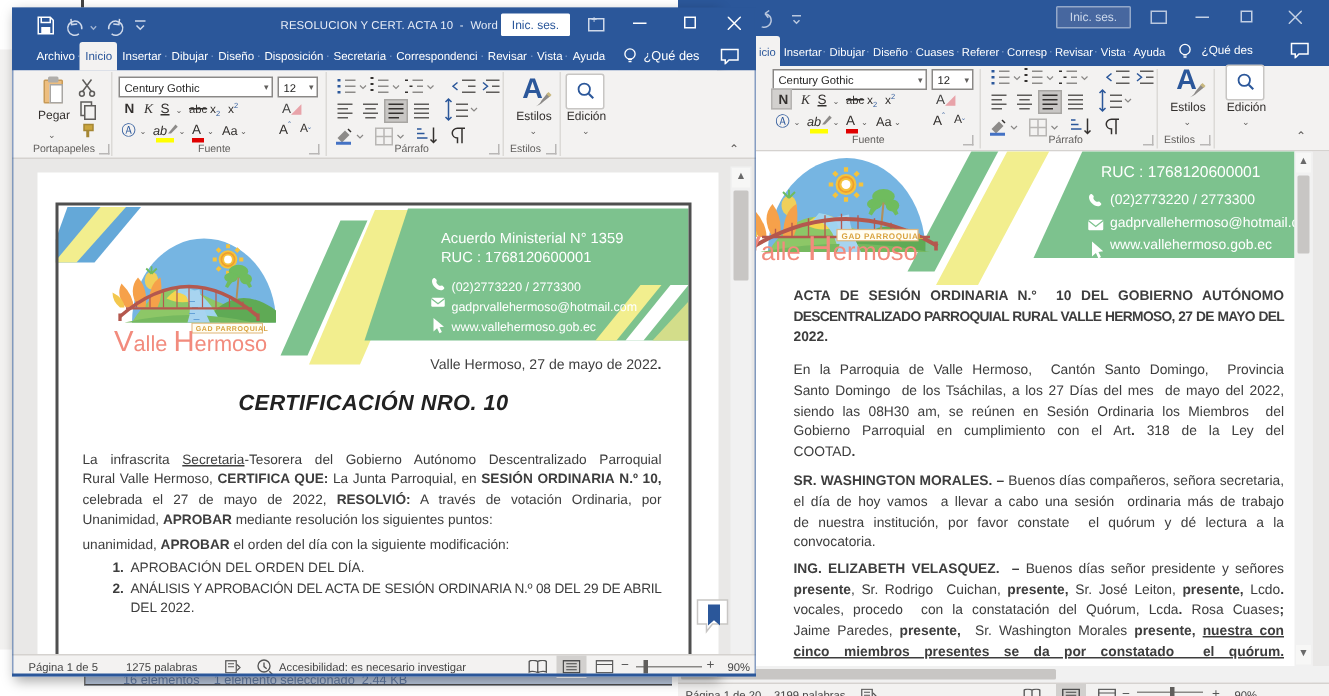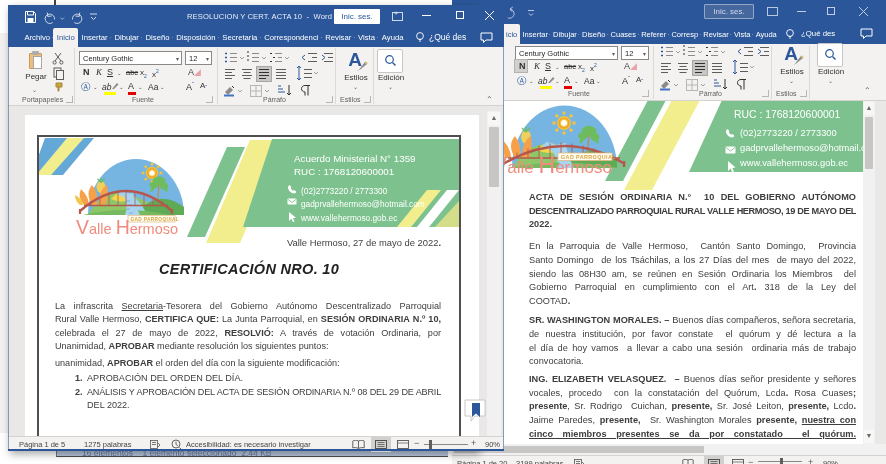--- a/index.html
+++ b/index.html
@@ -225,37 +225,37 @@
             </g>
         <path d="M276 66 l0 10 2.6-2.4 1.7 3.7 1.7-.9 -1.7-3.4 3.2-.5z"></path>
       </g>
       <text x="288" y="41" font-size="9.3" fill="#fff" font-family="Liberation Sans,sans-serif">(02)2773220 / 2773300</text>
       <text x="288" y="56" font-size="9.3" fill="#fff" font-family="Liberation Sans,sans-serif">gadprvallehermoso@hotmail.com</text>
       <text x="288" y="71" font-size="9.3" fill="#fff" font-family="Liberation Sans,sans-serif">www.vallehermoso.gob.ec</text>
     </svg>
 
     <div class="abs doc" style="left:77px;top:90px;width:327px;font-size:9.2px;line-height:13.7px;color:#3d3d3d">
       <div class="jl" style="font-weight:bold">ACTA DE SESIÓN ORDINARIA N.°&nbsp; 10 DEL GOBIERNO AUTÓNOMO</div>
-      <div class="jl" style="font-weight:bold;letter-spacing:-0.45px">DESCENTRALIZADO PARROQUIAL RURAL VALLE HERMOSO, 19 DE MAYO DEL</div>
+      <div class="jl" style="font-weight:bold;letter-spacing:-0.45px">DESCENTRALIZADO PARROQUIAL RURAL VALLE HERMOSO, 27 DE MAYO DEL</div>
       <div style="font-weight:bold">2022.</div>
       <div style="height:8px"></div>
       <div class="jl">En la Parroquia de Valle Hermoso,&nbsp; Cantón Santo Domingo,&nbsp; Provincia</div>
       <div class="jl">Santo Domingo&nbsp; de los Tsáchilas, a los 27 Días del mes&nbsp; de mayo del 2022,</div>
       <div class="jl">siendo las 08H30 am, se reúnen en Sesión Ordinaria los Miembros&nbsp; del</div>
       <div class="jl">Gobierno Parroquial en cumplimiento con el Art<b>.</b> 318 de la Ley del</div>
       <div>COOTAD<b>.</b></div>
       <div style="height:5.5px"></div>
       <div class="jl"><b>SR. WASHINGTON MORALES. –</b>&nbsp;Buenos días compañeros, señora secretaria,</div>
+      <div class="jl">el día de hoy vamos&nbsp; a llevar a cabo una&nbsp;sesión&nbsp; ordinaria más de trabajo</div>
       <div class="jl">de nuestra institución, por favor constate&nbsp; el quórum y dé lectura a la</div>
-      <div class="jl">el día de hoy vamos&nbsp; a llevar a cabo una&nbsp;sesión&nbsp; ordinaria más de trabajo</div>
       <div>convocatoria.</div>
       <div style="height:4px"></div>
       <div class="jl"><b>ING. ELIZABETH VELASQUEZ.&nbsp; –</b>&nbsp;Buenos días señor presidente y señores</div>
+      <div class="jl"><b>presente</b>, Sr. Rodrigo&nbsp; Cuichan, <b>presente,</b> Sr. José Leiton, <b>presente,</b> Lcdo<b>.</b></div>
       <div class="jl">vocales, procedo&nbsp; con la constatación del Quórum, Lcda<b>.</b> Rosa Cuases<b>;</b></div>
-      <div class="jl"><b>presente</b>, Sr. Rodrigo&nbsp; Cuichan, <b>presente,</b> Sr. José Leiton, <b>presente,</b> Lcdo<b>.</b></div>
       <div class="jl">Jaime Paredes, <b>presente,</b>&nbsp; Sr. Washington Morales <b>presente, <u>nuestra con</u></b></div>
       <div class="jl"><b><u>cinco miembros presentes se da por constatado&nbsp; el quórum.</u></b></div>
     </div>
 
   </div>
 
   <div class="sb" style="left:411px;top:101px;width:12px;height:343px">
     <div class="sbarrow" style="top:1px;height:13px">▲</div>
     <div class="sbthumb" style="top:16px;height:52px"></div>
     <div class="sbarrow" style="bottom:1px;height:13px">▼</div>

